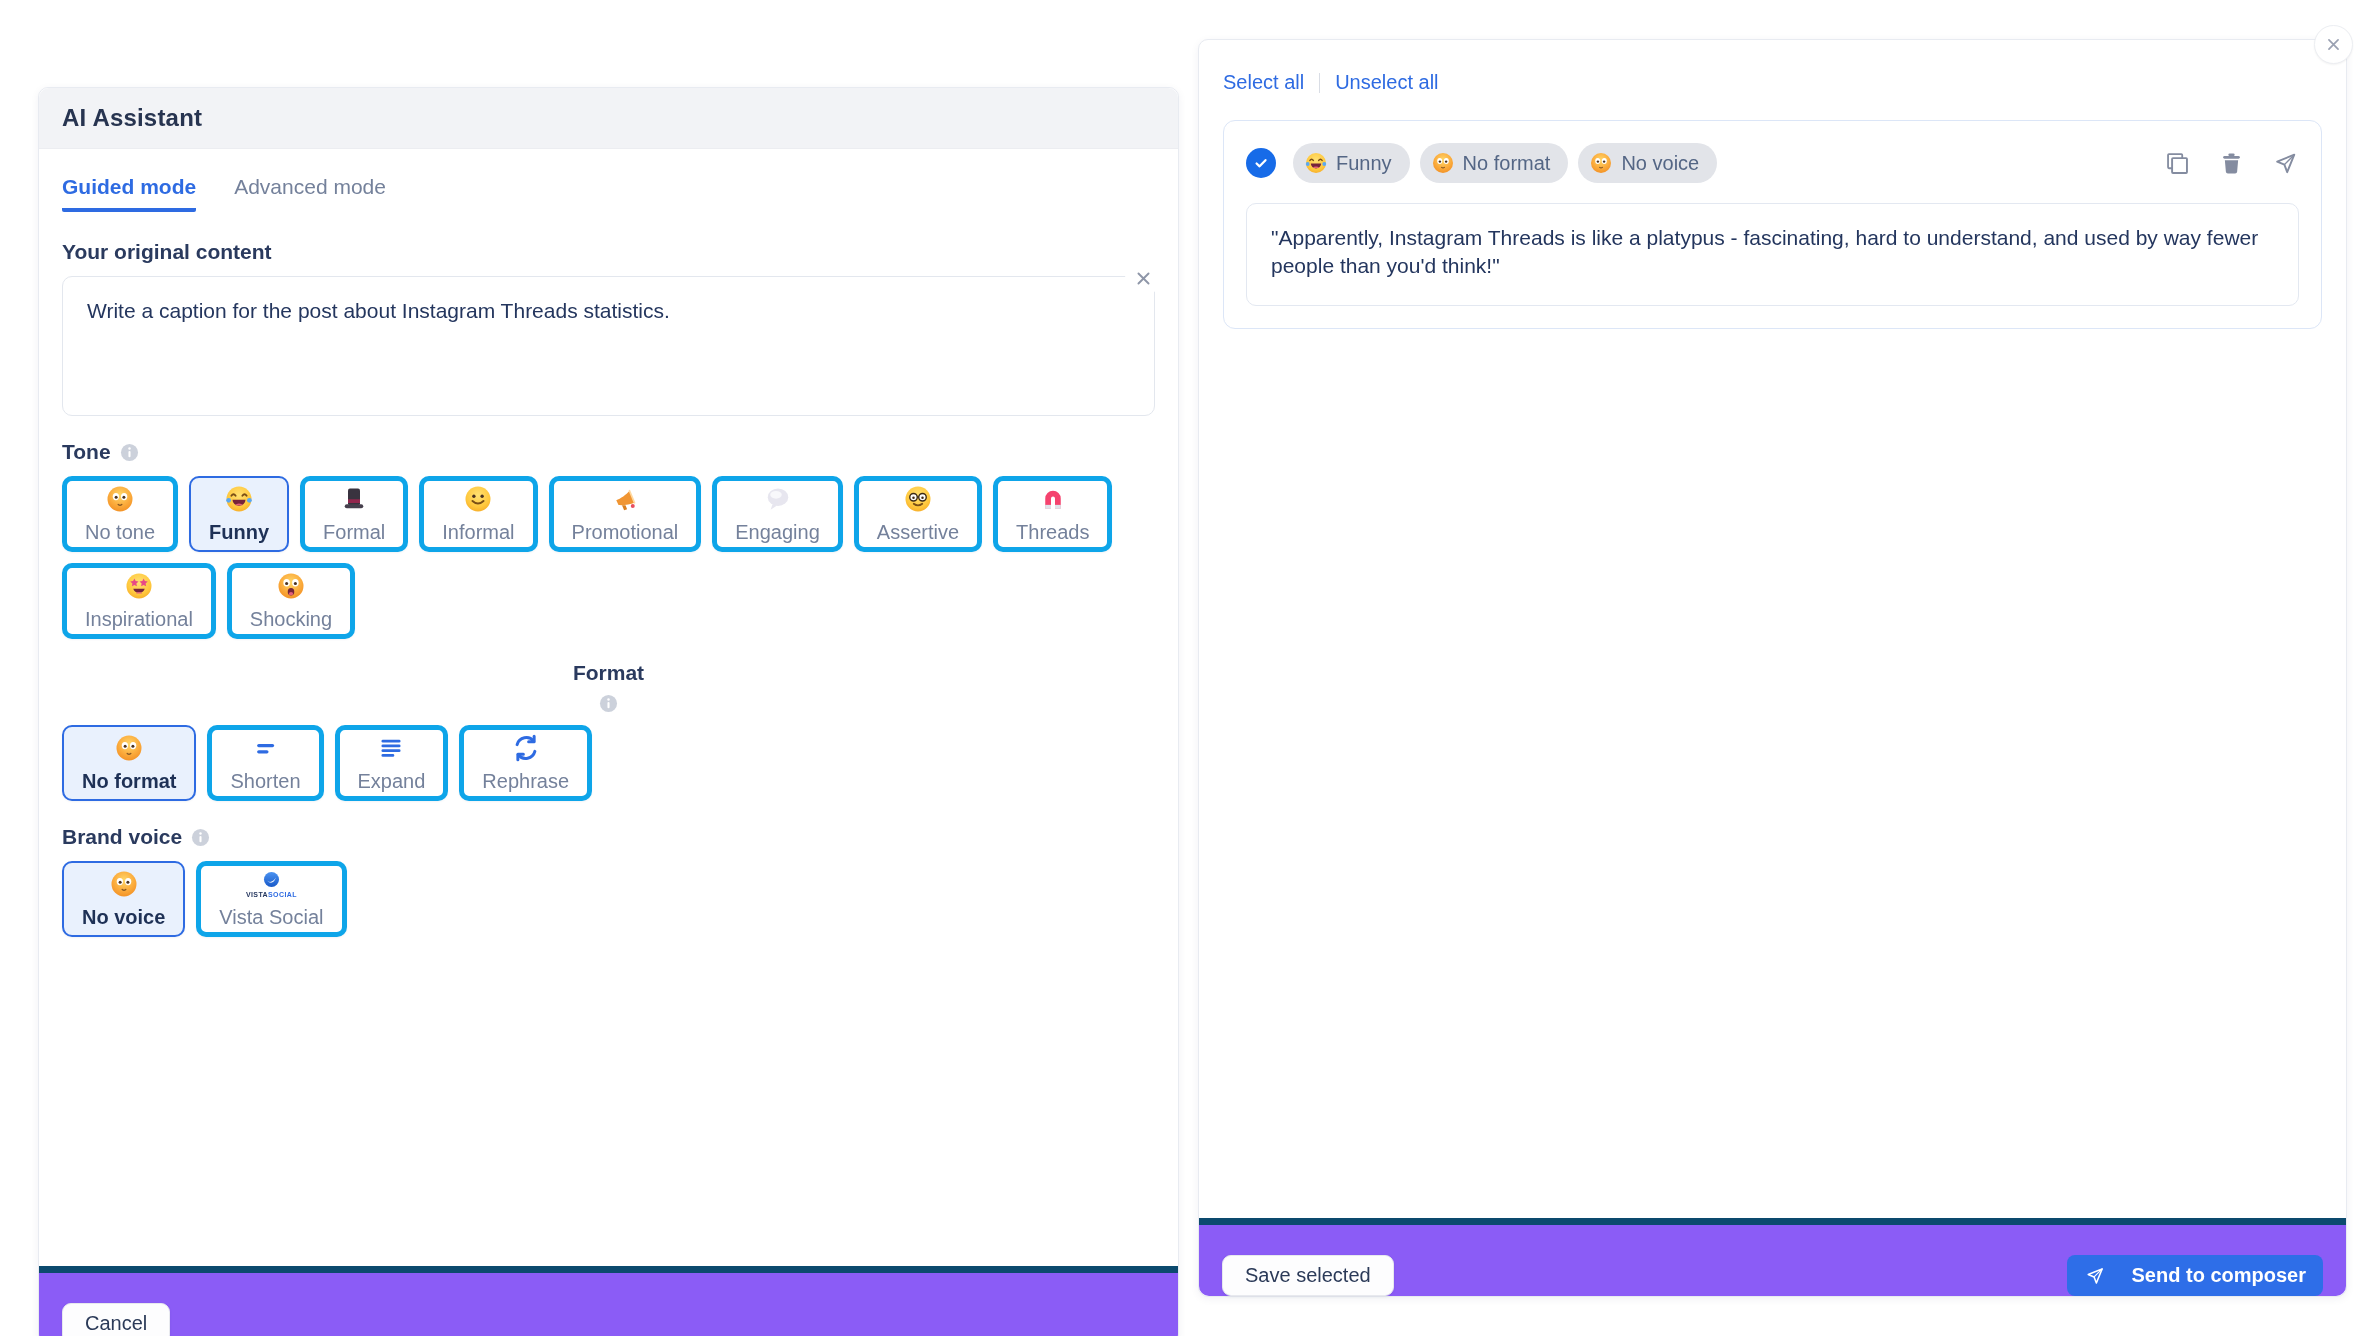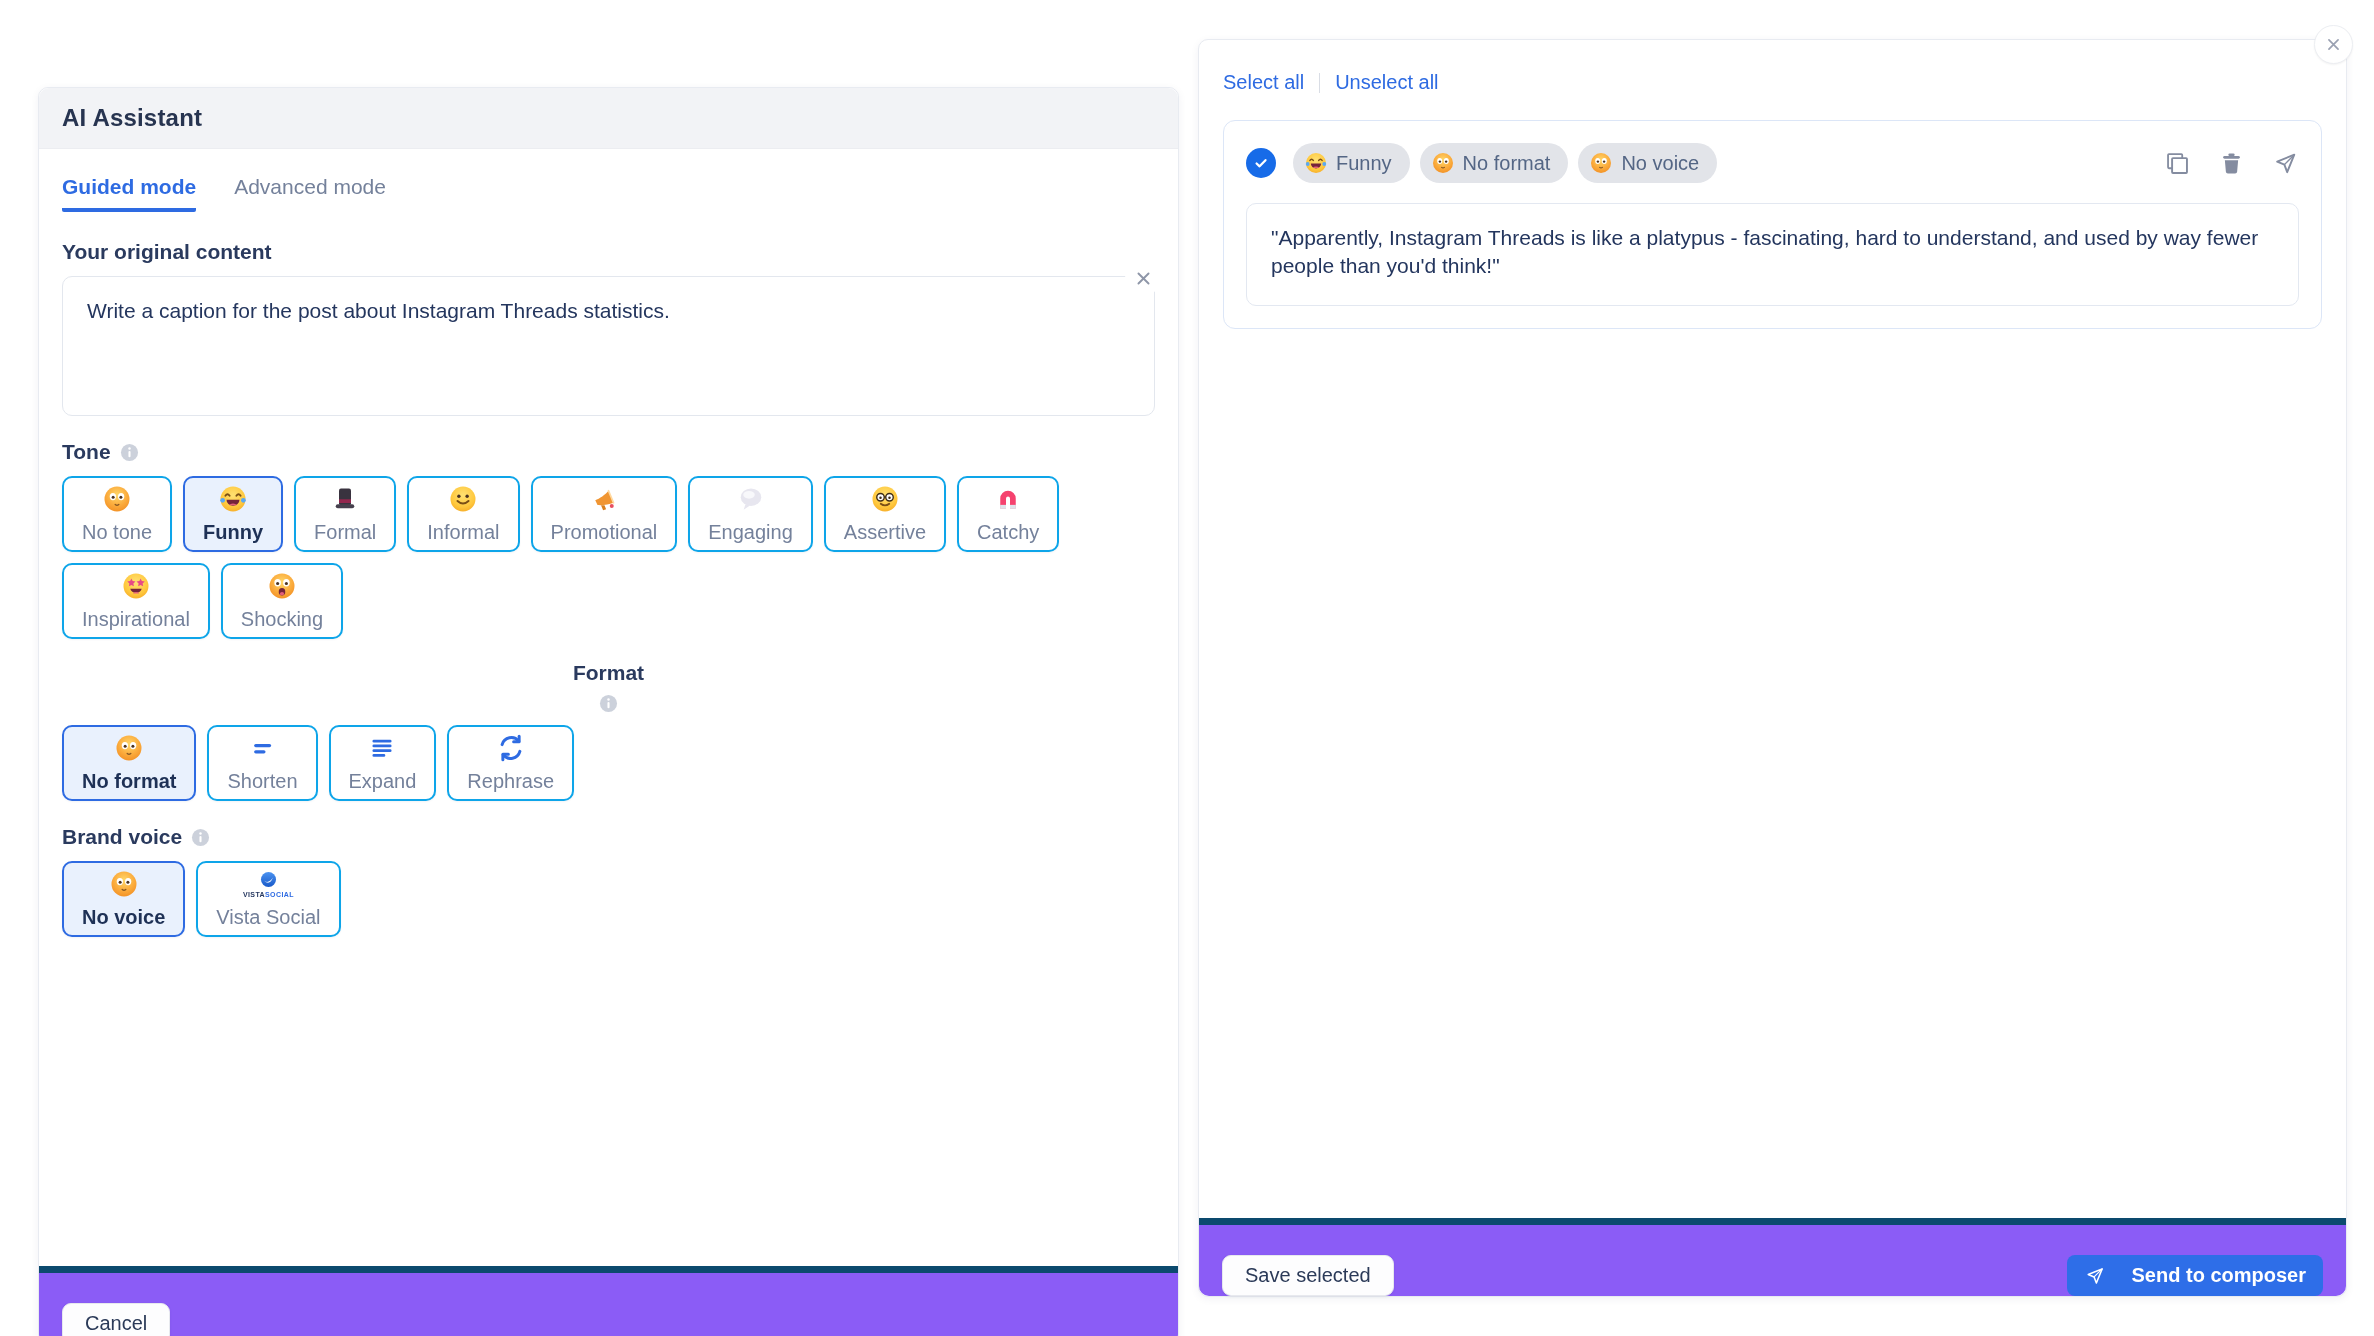--- a/index.html
+++ b/index.html
@@ -33,21 +33,21 @@
     position:relative;margin-top:12px;height:140px;border:1px solid #e3e7ee;border-radius:10px;
     padding:20px 24px;font-size:21px;color:#24365e;line-height:1.35;box-sizing:border-box;
   }
   .clear-btn{
     position:absolute;top:-17px;right:-7px;width:36px;height:36px;border-radius:50%;
     background:#fff;display:flex;align-items:center;justify-content:center;color:#8e96a8;cursor:pointer;
   }
   .opt-row{display:flex;flex-wrap:wrap;gap:11px;margin-top:12px;}
   .opt{
     min-width:99px;height:76px;padding:0 18px;box-sizing:border-box;background:#fff;
-    border:2px solid #0ea5e9;border-radius:10px;display:flex;flex-direction:column;
+    border:5px solid #0ea5e9;border-radius:10px;display:flex;flex-direction:column;
     align-items:center;justify-content:center;gap:7px;font-size:20px;color:#74819b;
     box-shadow:0 1px 2px rgba(25,39,80,.05);cursor:pointer;
   }
   .opt.selected{border:2px solid #2e6be2;background:#e9f1fd;color:#1e3156;font-weight:600;}
   .opt .ico30{width:30px;height:30px;}
   .vista-stack{display:flex;flex-direction:column;align-items:center;gap:2px;height:30px;justify-content:center;}
   .vista-stack svg{width:19px;height:19px;}
   .vista-word{font-size:7px;letter-spacing:.4px;font-weight:700;color:#24365e;white-space:nowrap;}
   .vista-word b{color:#2e6be2;font-weight:700;}
 
@@ -319,21 +319,21 @@
       <div class="opt">
         <svg class="ico30">
             <use href="#sym-glasses"></use>
           </svg>
         <span>Assertive</span>
       </div>
       <div class="opt">
         <svg class="ico30">
             <use href="#sym-magnet"></use>
           </svg>
-        <span>Catchy</span>
+        <span>Threads</span>
       </div>
       <div class="opt">
         <svg class="ico30">
             <use href="#sym-starstruck"></use>
           </svg>
         <span>Inspirational</span>
       </div>
       <div class="opt">
         <svg class="ico30">
             <use href="#sym-astonished"></use>

